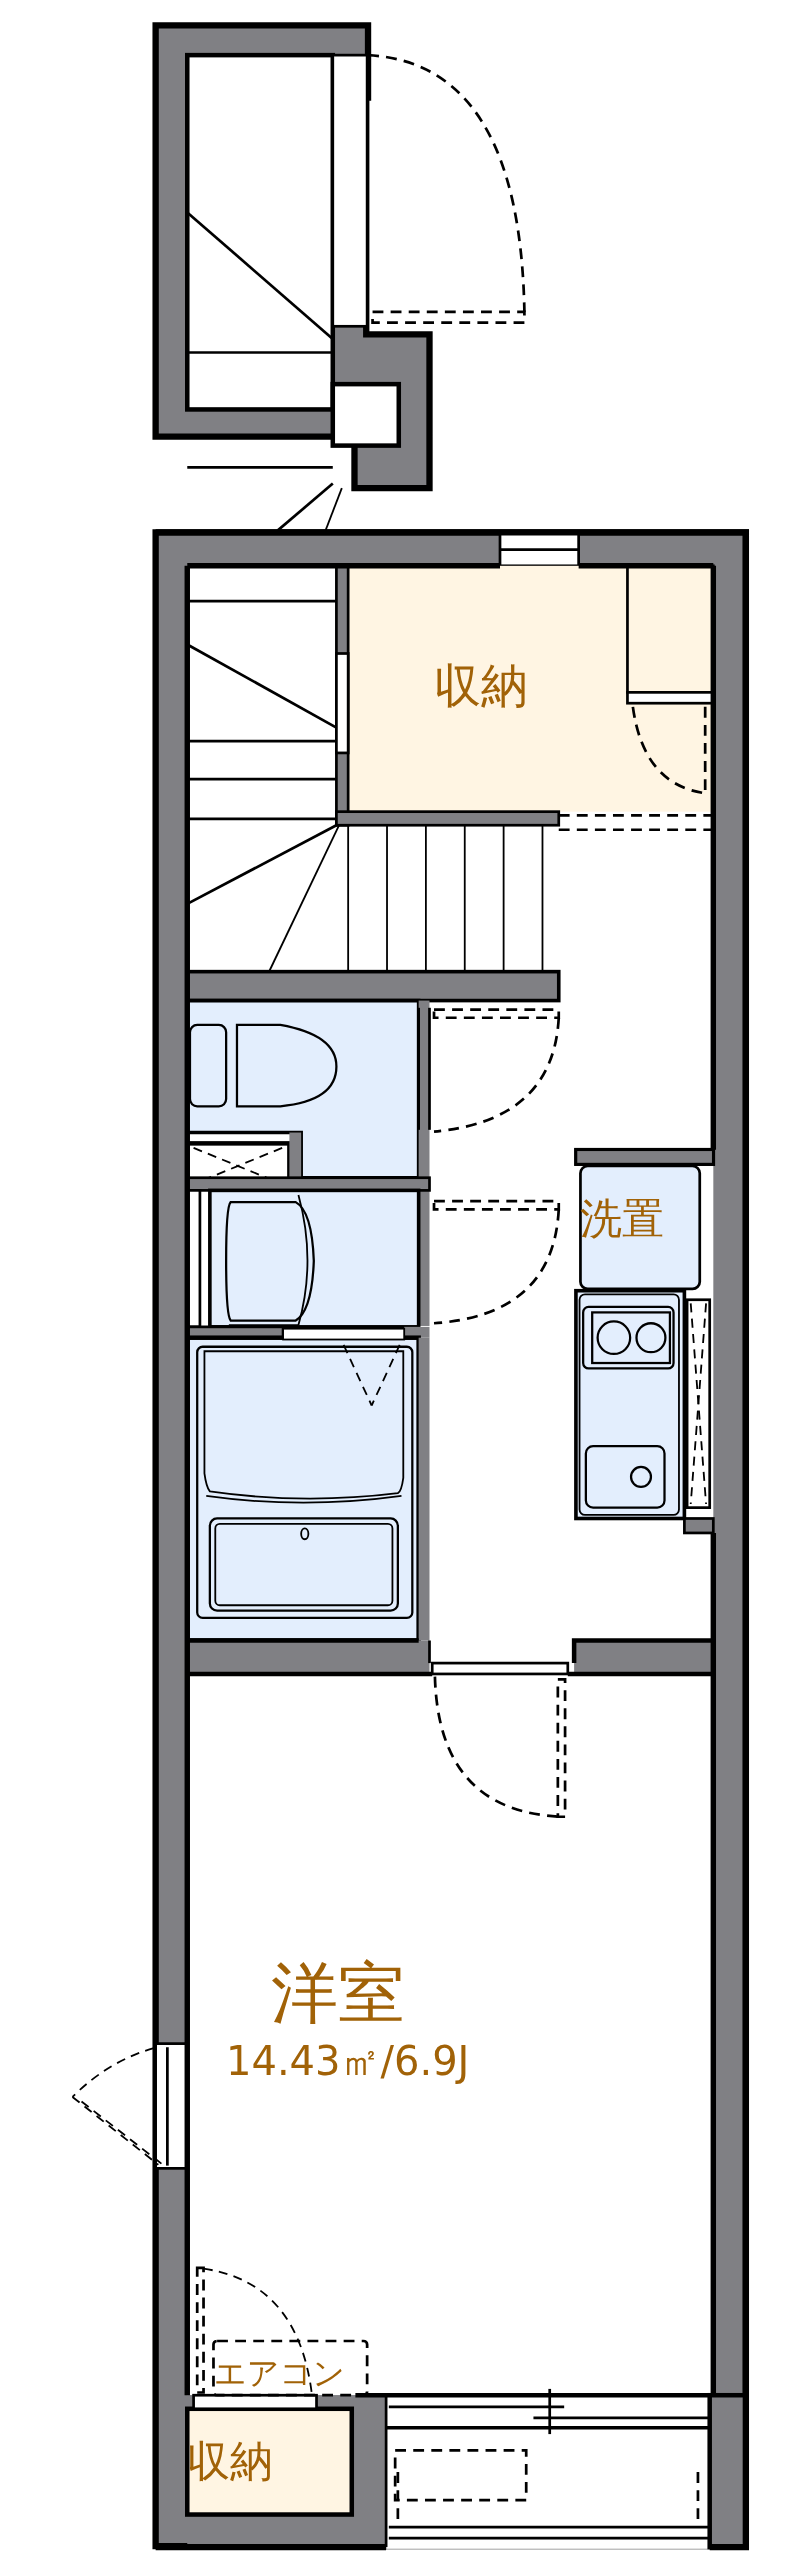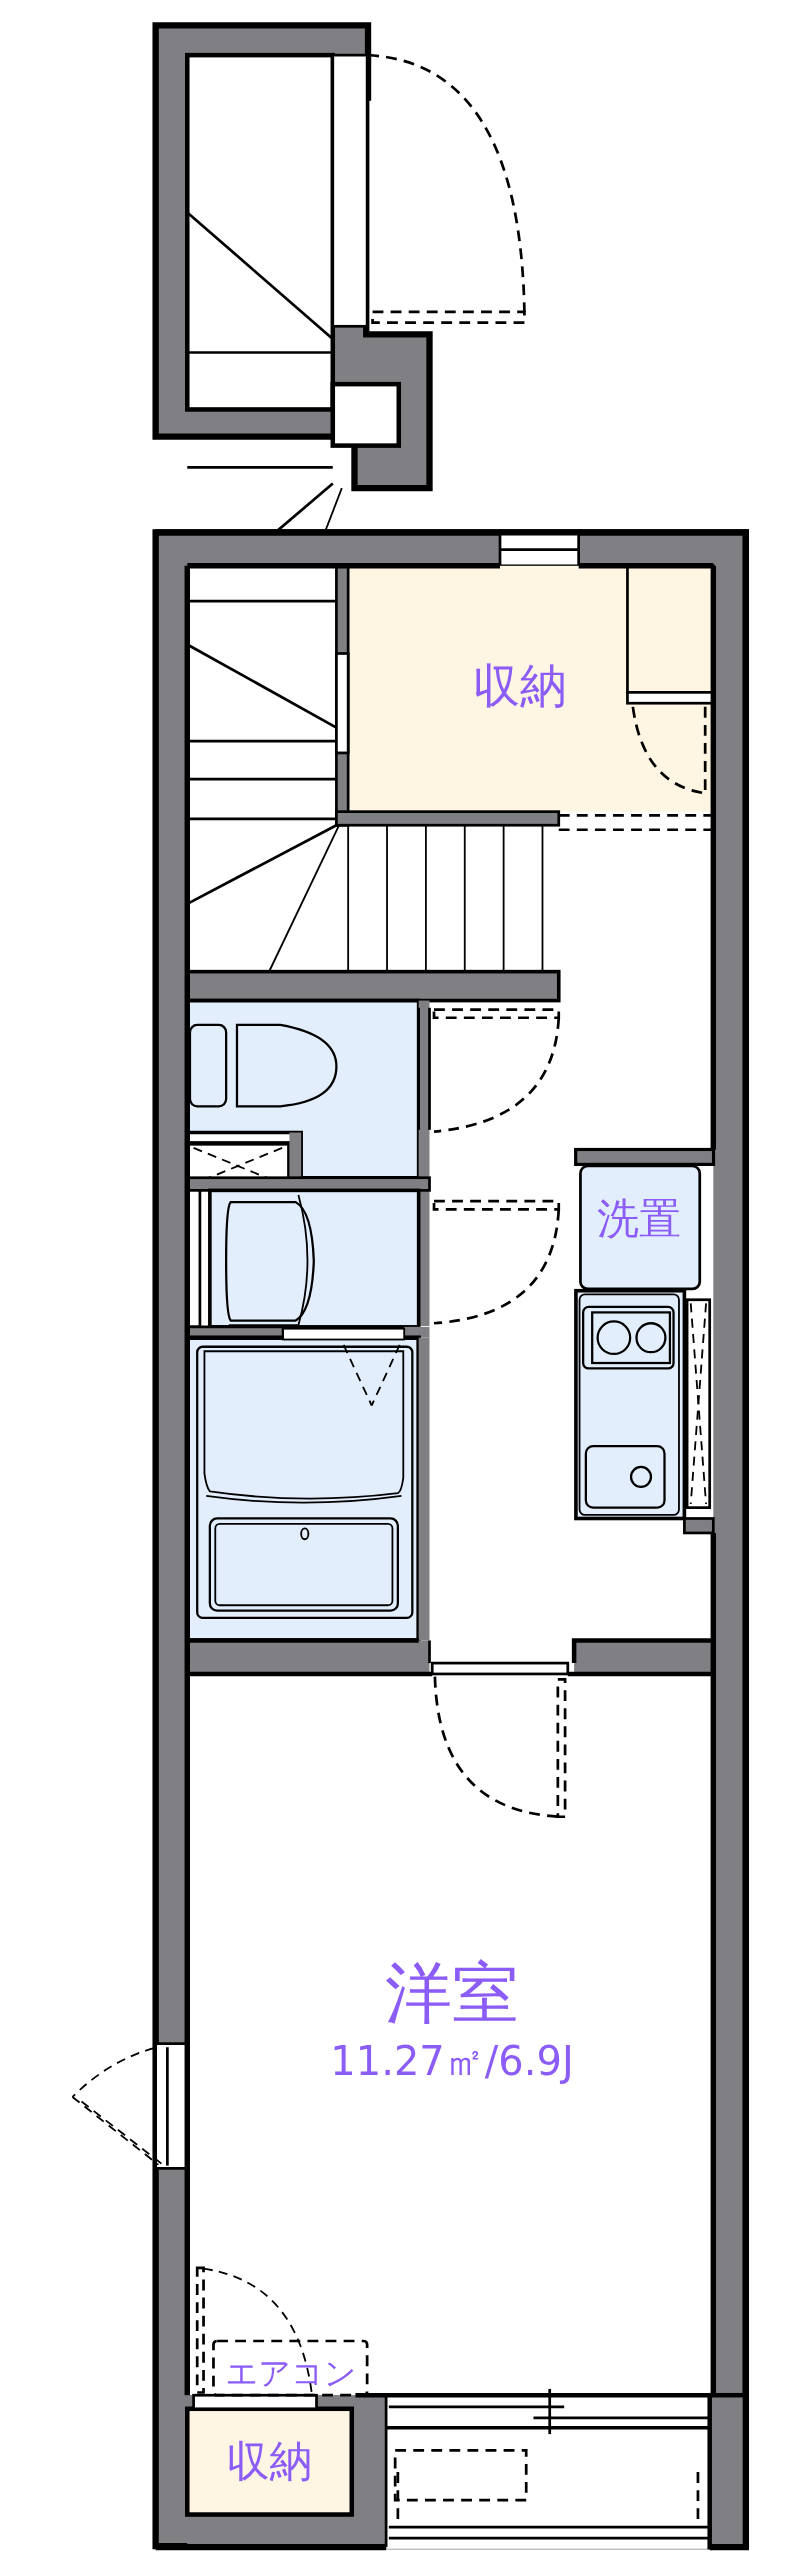--- a/index.html
+++ b/index.html
@@ -5,21 +5,21 @@
   html, body { margin: 0; padding: 0; background: #ffffff; }
   body { width: 812px; height: 2576px; position: relative; overflow: hidden; font-family: "DejaVu Sans", sans-serif; }
   svg { position: absolute; left: 0; top: 0; }
   .wall { fill: #808084; stroke: #000; stroke-width: 7; }
   .line { stroke: #000; stroke-width: 3; fill: none; }
   .thin { stroke: #000; stroke-width: 2; fill: none; }
   .dash { stroke: #000; stroke-width: 3; fill: none; stroke-dasharray: 12 8; }
   .dash-thin { stroke: #000; stroke-width: 2; fill: none; stroke-dasharray: 10 7; }
   .wet { fill: #e3eefd; }
   .store { fill: #fff5e3; }
-  .label { position: absolute; color: #8b5cf6; white-space: nowrap; text-align: center; font-family: "DejaVu Sans", sans-serif; }
+  .label { position: absolute; color: #a16207; white-space: nowrap; text-align: left; font-family: "DejaVu Sans", sans-serif; }
   .lbl-storage-top { left: 434px; top: 655px; width: 172px; font-size: 47px; }
   .lbl-washer { left: 580px; top: 1191px; width: 118px; font-size: 42px; font-family: Liberation Serif, serif; }
   .lbl-room { left: 271px; top: 1948px; width: 362px; font-size: 67px; font-family: Liberation Mono, monospace; }
   .lbl-area { left: 226px; top: 2034px; width: 452px; font-size: 40px; }
   .lbl-ac { left: 214px; top: 2352px; width: 154px; font-size: 32px; }
   .lbl-storage-bot { left: 187px; top: 2433px; width: 165px; font-size: 43px; }
 </style>
 </head>
 <body>
 
@@ -202,16 +202,16 @@
   </g>
 
   <path d="M172 589 H825 V2818 H785 M427 2818 H172 Z" fill="none" stroke="#000" stroke-width="7"></path>
   <path d="M207 626 V2650 M789 626 V1272 M789 1696 V2650" stroke="#000" stroke-width="6" fill="none"></path>
   <path d="M207 626 H553 M640 626 H789" stroke="#000" stroke-width="6" fill="none"></path>
 </svg>
 
 <div class="label lbl-storage-top">収納</div>
 <div class="label lbl-washer">洗置</div>
 <div class="label lbl-room">洋室</div>
-<div class="label lbl-area">11.27㎡/6.9J</div>
+<div class="label lbl-area">14.43㎡/6.9J</div>
 <div class="label lbl-ac">エアコン</div>
 <div class="label lbl-storage-bot">収納</div>
 
 
 </body></html>

